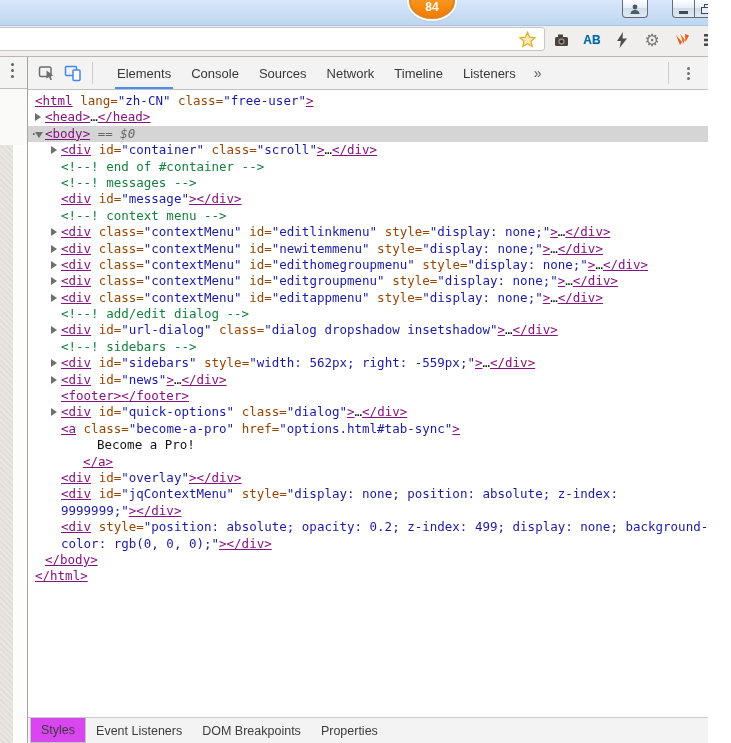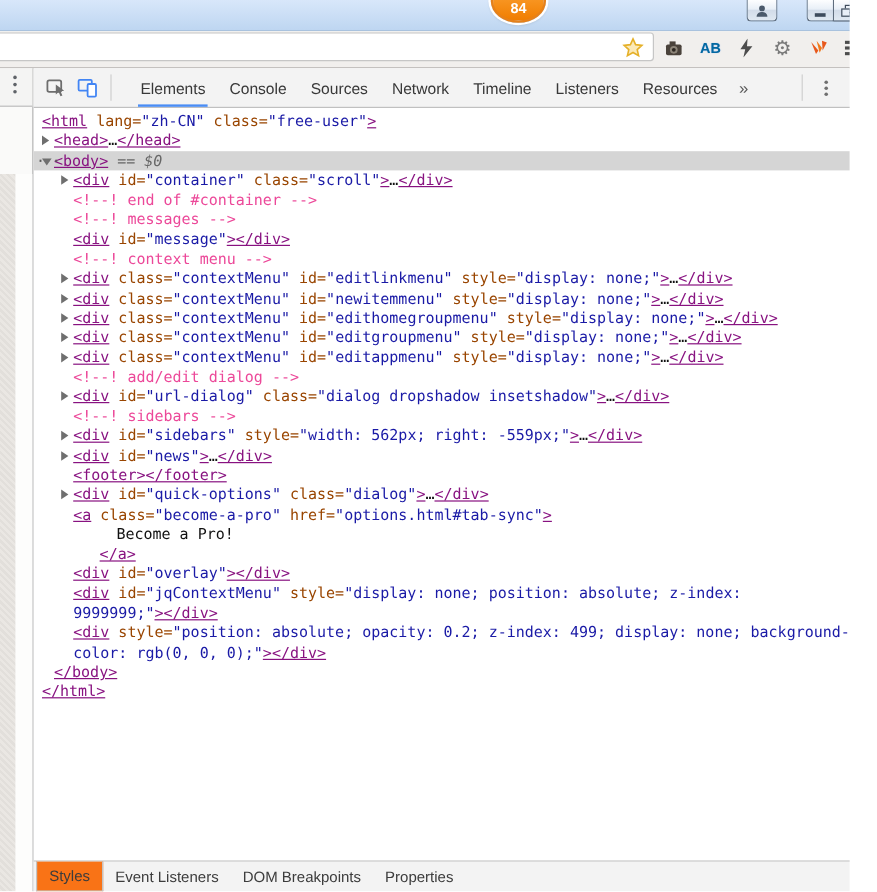--- a/index.html
+++ b/index.html
@@ -72,35 +72,35 @@
     padding-top:3px; white-space:pre; }
   .row { position:relative; height:16.4px; }
   .row.sel { background:#d5d5d5; }
   .arr { position:absolute; top:4px; width:0; height:0; }
   .arr.r { border-left:6px solid #6f6f6f; border-top:4px solid transparent; border-bottom:4px solid transparent; }
   .arr.d { top:6px; border-top:6px solid #6f6f6f; border-left:4px solid transparent; border-right:4px solid transparent; }
   .seldots { position:absolute; left:2px; top:0; color:#5a5a5a; letter-spacing:-1px; }
   .t-tag { color:#881280;text-decoration:underline; }
   .t-att { color:#994500; }
   .t-val { color:#1a1aa6; }
-  .t-com { color:#ec4899; }
+  .t-com { color:#15803d; }
   .t-txt { color:#111; }
   .t-ann { color:#676767; font-style:italic; }
 
   
   .crumbs { position:absolute; left:0; right:0; bottom:26px; height:24px; background:#fff;
     border-top:1px solid #ccc; display:flex; align-items:stretch; font-size:12.5px; color:#333; }
   .crumb { display:flex; align-items:center; padding:0 9px; }
   .crumb.sel { background:#3c7dd9; color:#fff; }
 
   
   .side-tabs { position:absolute; left:0; right:0; bottom:0; height:26px; background:#f3f3f3;
     border-top:1px solid #ccc; display:flex; align-items:stretch; font-size:12.5px; color:#3c3c3c; }
   .side-tab { display:flex; align-items:center; padding:0 10px; }
-  .side-tab.active { background:#f97316; border:1px solid #c3c3c3; border-top:none; margin-left:2px; }
+  .side-tab.active { background:#d946ef; border:1px solid #c3c3c3; border-top:none; margin-left:2px; }
 
   svg { display:block; }
 </style>
 </head>
 <body>
 
 <div class="window">
 
   <div class="titlebar">
     <div class="badge">84</div>
@@ -206,21 +206,20 @@
         </svg>
       </div>
       <div class="dt-sep"></div>
       <div class="dt-tabs" id="dt-tabs">
           <div class="dt-tab active">Elements</div>
           <div class="dt-tab">Console</div>
           <div class="dt-tab">Sources</div>
           <div class="dt-tab">Network</div>
           <div class="dt-tab">Timeline</div>
           <div class="dt-tab">Listeners</div>
-          <div class="dt-tab">Resources</div>
         </div>
       <div class="dt-more">»</div>
       <div class="dt-spacer"></div>
       <div class="dt-sep"></div>
       <div class="dt-btn">
         <span class="vdots">
             <i></i>
             <i></i>
             <i></i>
           </span>

